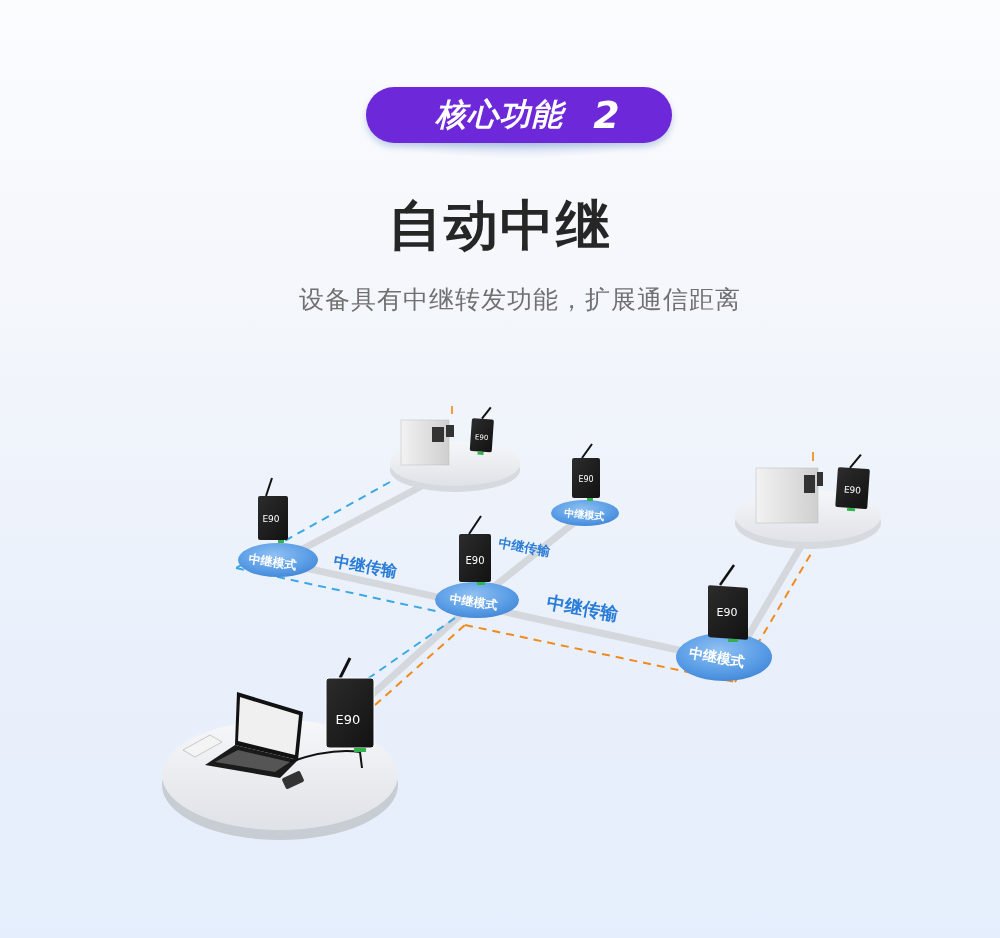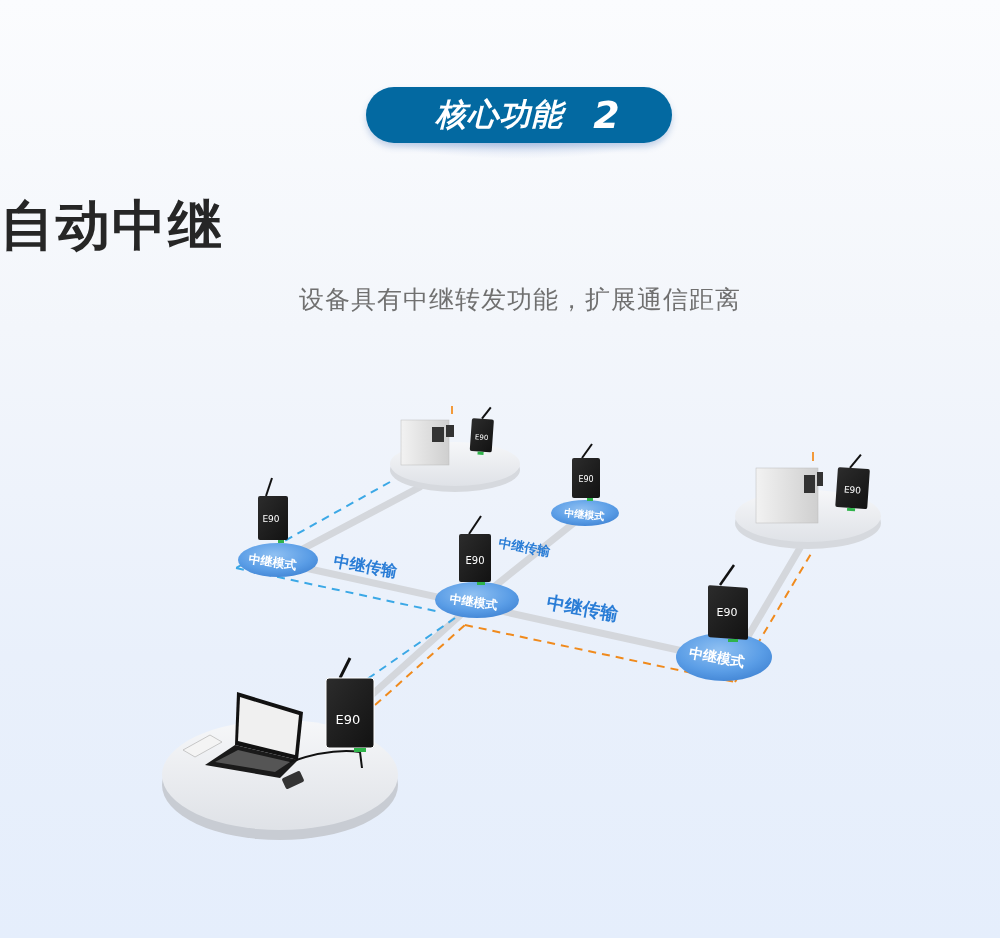--- a/index.html
+++ b/index.html
@@ -8,30 +8,30 @@
     background: linear-gradient(180deg, #fbfcfe 0%, #f3f6fb 35%, #e9f0fb 70%, #e5eefc 100%);
     font-family: "DejaVu Sans", "Liberation Sans", sans-serif;
   }
   .badge-wrap { position:absolute; left:366px; top:87px; width:306px; height:72px; }
   .badge-shadow {
     position:absolute; left:12px; top:50px; width:282px; height:22px;
     background: radial-gradient(ellipse at center top, rgba(120,150,210,0.35) 0%, rgba(200,215,240,0.0) 70%);
   }
   .badge {
     position:absolute; left:0; top:0; width:306px; height:56px; border-radius:28px;
-    background:#0369a1; display:flex; align-items:center; justify-content:center;
+    background:#6d28d9; display:flex; align-items:center; justify-content:center;
     box-shadow: 0 4px 6px rgba(40,90,170,0.25);
   }
   .badge-text {
     color:#fff; font-weight:bold; font-style:italic; font-size:31px; letter-spacing:1px;
     font-family: "DejaVu Sans", "Liberation Sans", sans-serif; padding-left:18px;
   }
   .badge-num { margin-left:12px; font-size:38px; }
   .title {
-    position:absolute; left:0; top:190px; width:1000px; text-align:left;
+    position:absolute; left:0; top:190px; width:1000px; text-align:center;
     font-size:54px; font-weight:bold; color:#262626; letter-spacing:2px;
   }
   .subtitle {
     position:absolute; left:0; top:283px; width:1000px; text-align:center;
     font-size:25px; color:#707070; letter-spacing:1px;padding-left:20px;
   }
   svg.diagram { position:absolute; left:0; top:0; }
   .lbl { font-family:"DejaVu Sans","Liberation Sans",sans-serif; font-weight:bold; }
 </style>
 </head>

